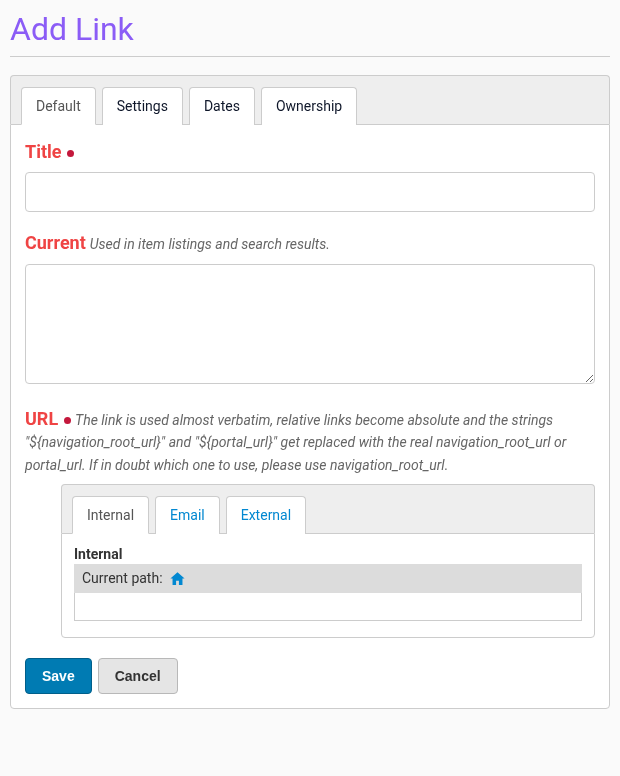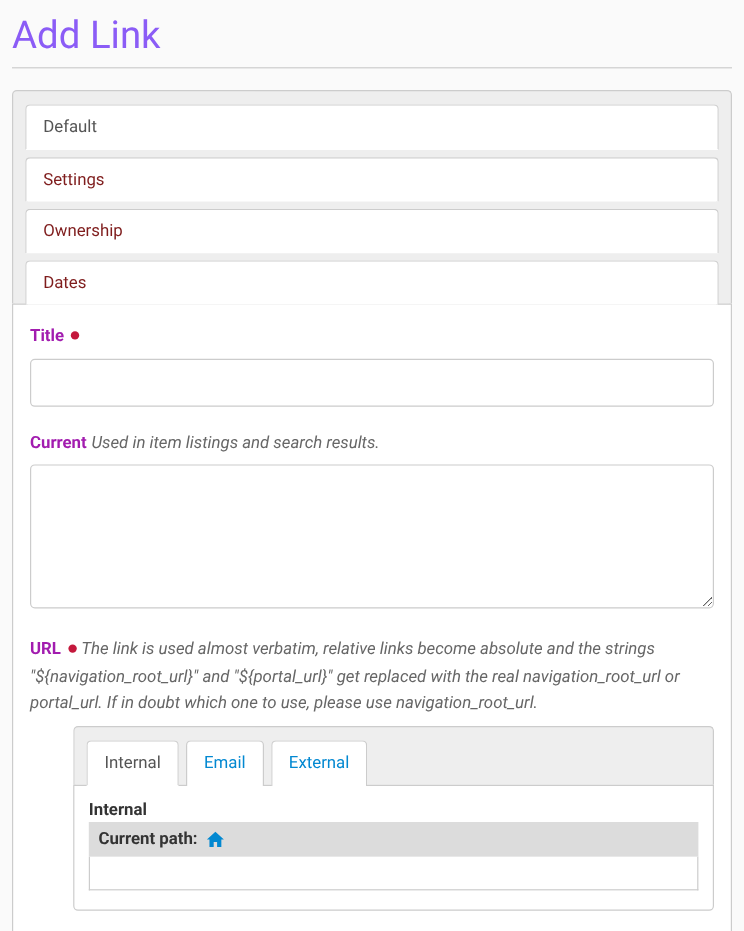--- a/index.html
+++ b/index.html
@@ -23,29 +23,28 @@
       margin-bottom: 18px;
     }
     .tab-bar {
       display: flex;
       gap: 6px;
       background: #eeeeee;
       border: 1px solid #ccc;
       border-bottom: none;
       border-radius: 4px 4px 0 0;
       padding: 10px 10px 0 10px;
-      flex-direction: column;
     }
     .tab {
       border: 1px solid #ccc;
       border-bottom: none;
       border-radius: 4px 4px 0 0;
       padding: 10px 14px;
       font-size: 14px;
-      color: #7f1d1d;
+      color: #0f172a;
       background: #fff;
       cursor: pointer;
       position: relative;
       top: 1px;
     }
     .tab.active {
       color: #555;
       background: #fff;
       border-bottom: 1px solid #fff;
     }
@@ -53,22 +52,22 @@
       border: 1px solid #ccc;
       border-radius: 0 0 4px 4px;
       background: #fff;
       padding: 14px;
     }
     .field {
       margin-bottom: 18px;
     }
     .field-label {
       font-weight: 700;
-      font-size: 14px;
-      color: #a21caf;
+      font-size: 18px;
+      color: #ef4444;
       margin-bottom: 8px;
       display: inline;
     }
     .field-help {
       font-style: italic;
       color: #666;
       font-weight: 400;
       font-size: 14px;
       margin-top: 34px;
     }
@@ -136,21 +135,21 @@
     }
     .path-bar {
       background: #dcdcdc;
       padding: 6px 8px;
       font-size: 14px;
       display: flex;
       align-items: center;
       gap: 6px;
     }
     .path-bar .label {
-      font-weight: 700;
+      font-weight: 400;
       color: #333;
     }
     .home-icon {
       width: 17px;
       height: 17px;
       fill: #0288d1;
       cursor: pointer;
       display: inline-block;
     }
     .path-input-wrap {
@@ -188,22 +187,22 @@
   </style>
 </head>
 <body>
 
 <h1>Add Link</h1>
 <div class="divider"></div>
 
 <div class="tab-bar">
   <div class="tab active">Default</div>
   <div class="tab">Settings</div>
+  <div class="tab">Dates</div>
   <div class="tab">Ownership</div>
-  <div class="tab">Dates</div>
 </div>
 
 <div class="form-panel">
 
   <div class="field">
     <div class="label-row">
       <span class="field-label">Title</span>
       <span class="required-dot"></span>
     </div>
     <input type="text" value="" style="">

